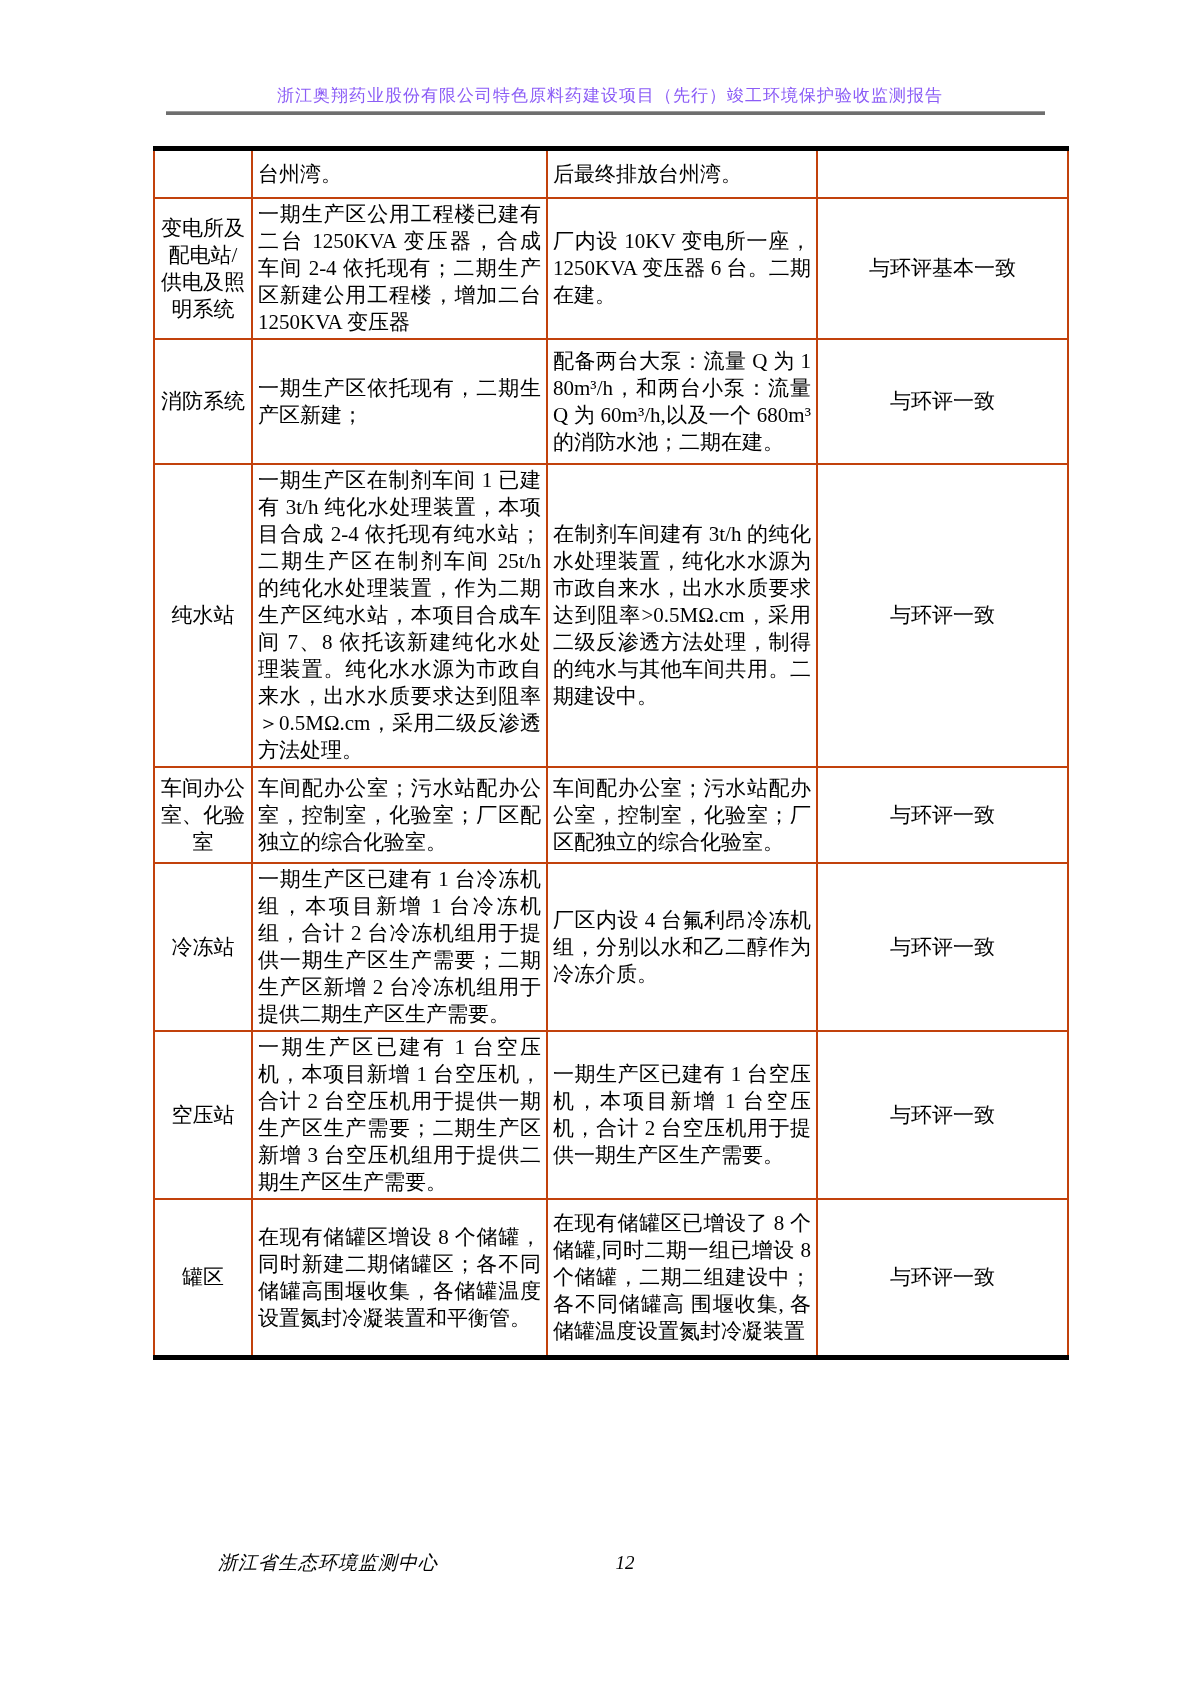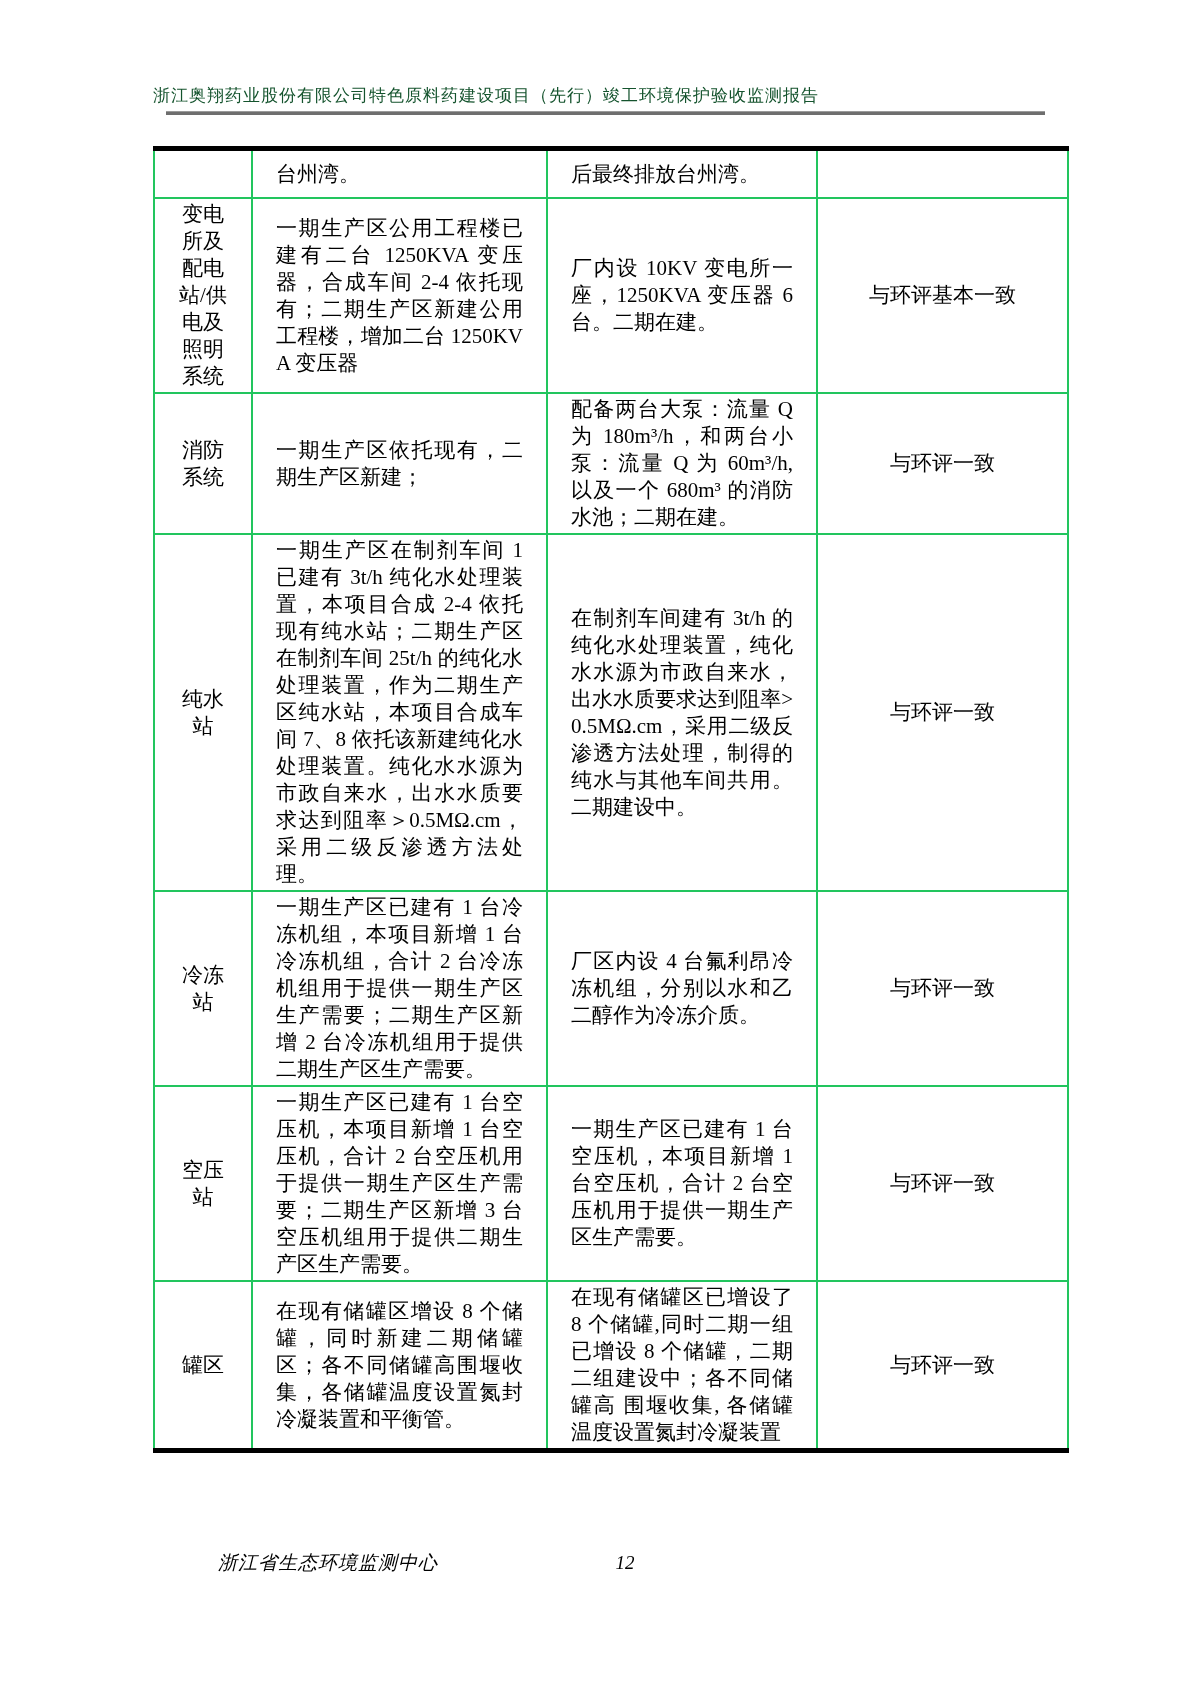--- a/index.html
+++ b/index.html
@@ -15,23 +15,24 @@
     font-family: "Liberation Serif", "DejaVu Serif", serif;
     color: #000000;
     overflow: hidden;
   }
   
   .doc-header {
     position: absolute;
     left: 153px;
     top: 84px;
     width: 914px;
+    text-align: center;
     font-size: 17px;
     line-height: 24px;
-    color: #14532d;
+    color: #8b5cf6;
     letter-spacing: 1px;
     white-space: nowrap;
   }
   .header-rule {
     position: absolute;
     left: 166px;
     top: 111px;
     width: 879px;
     height: 3px;
     background: #6e6e6e;
@@ -44,25 +45,25 @@
     top: 146px;
     width: 914px;
     border-collapse: collapse;
     table-layout: fixed;
     border-top: 5px solid #000;
     border-bottom: 5px solid #000;
     border-left: 2px solid #000;
     border-right: 2px solid #000;
   }
   table.cmp td {
-    border: 2px solid #22c55e;
+    border: 2px solid #c2410c;
     font-size: 21px;
     line-height: 27px;
     vertical-align: middle;
-    padding: 2px 23px;
+    padding: 2px 5px;
     overflow: hidden;
     word-break: break-all;
   }
   td.c-sys {
     text-align: center;
     padding: 2px 2px;
     margin-top: 16px;
   }
   td.c-txt {
     text-align: justify;
@@ -137,20 +138,26 @@
         <td class="c-txt">一期生产区依托现有，二期生产区新建；</td>
         <td class="c-txt">配备两台大泵：流量 Q 为 180m³/h，和两台小泵：流量 Q 为 60m³/h,以及一个 680m³ 的消防水池；二期在建。</td>
         <td class="c-concl">与环评一致</td>
       </tr>
       <tr class="r4">
         <td class="c-sys">纯水站</td>
         <td class="c-txt">一期生产区在制剂车间 1 已建有 3t/h 纯化水处理装置，本项目合成 2-4 依托现有纯水站；二期生产区在制剂车间 25t/h 的纯化水处理装置，作为二期生产区纯水站，本项目合成车间 7、8 依托该新建纯化水处理装置。纯化水水源为市政自来水，出水水质要求达到阻率＞0.5MΩ.cm，采用二级反渗透方法处理。</td>
         <td class="c-txt">在制剂车间建有 3t/h 的纯化水处理装置，纯化水水源为市政自来水，出水水质要求达到阻率&gt;0.5MΩ.cm，采用二级反渗透方法处理，制得的纯水与其他车间共用。二期建设中。</td>
         <td class="c-concl">与环评一致</td>
       </tr>
+      <tr class="r6">
+        <td class="c-sys">车间办公室、化验室</td>
+        <td class="c-txt">车间配办公室；污水站配办公室，控制室，化验室；厂区配独立的综合化验室。</td>
+        <td class="c-txt">车间配办公室；污水站配办公室，控制室，化验室；厂区配独立的综合化验室。</td>
+        <td class="c-concl">与环评一致</td>
+      </tr>
       <tr class="r7">
         <td class="c-sys">冷冻站</td>
         <td class="c-txt">一期生产区已建有 1 台冷冻机组，本项目新增 1 台冷冻机组，合计 2 台冷冻机组用于提供一期生产区生产需要；二期生产区新增 2 台冷冻机组用于提供二期生产区生产需要。</td>
         <td class="c-txt">厂区内设 4 台氟利昂冷冻机组，分别以水和乙二醇作为冷冻介质。</td>
         <td class="c-concl">与环评一致</td>
       </tr>
       <tr class="r8">
         <td class="c-sys">空压站</td>
         <td class="c-txt">一期生产区已建有 1 台空压机，本项目新增 1 台空压机，合计 2 台空压机用于提供一期生产区生产需要；二期生产区新增 3 台空压机组用于提供二期生产区生产需要。</td>
         <td class="c-txt">一期生产区已建有 1 台空压机，本项目新增 1 台空压机，合计 2 台空压机用于提供一期生产区生产需要。</td>

